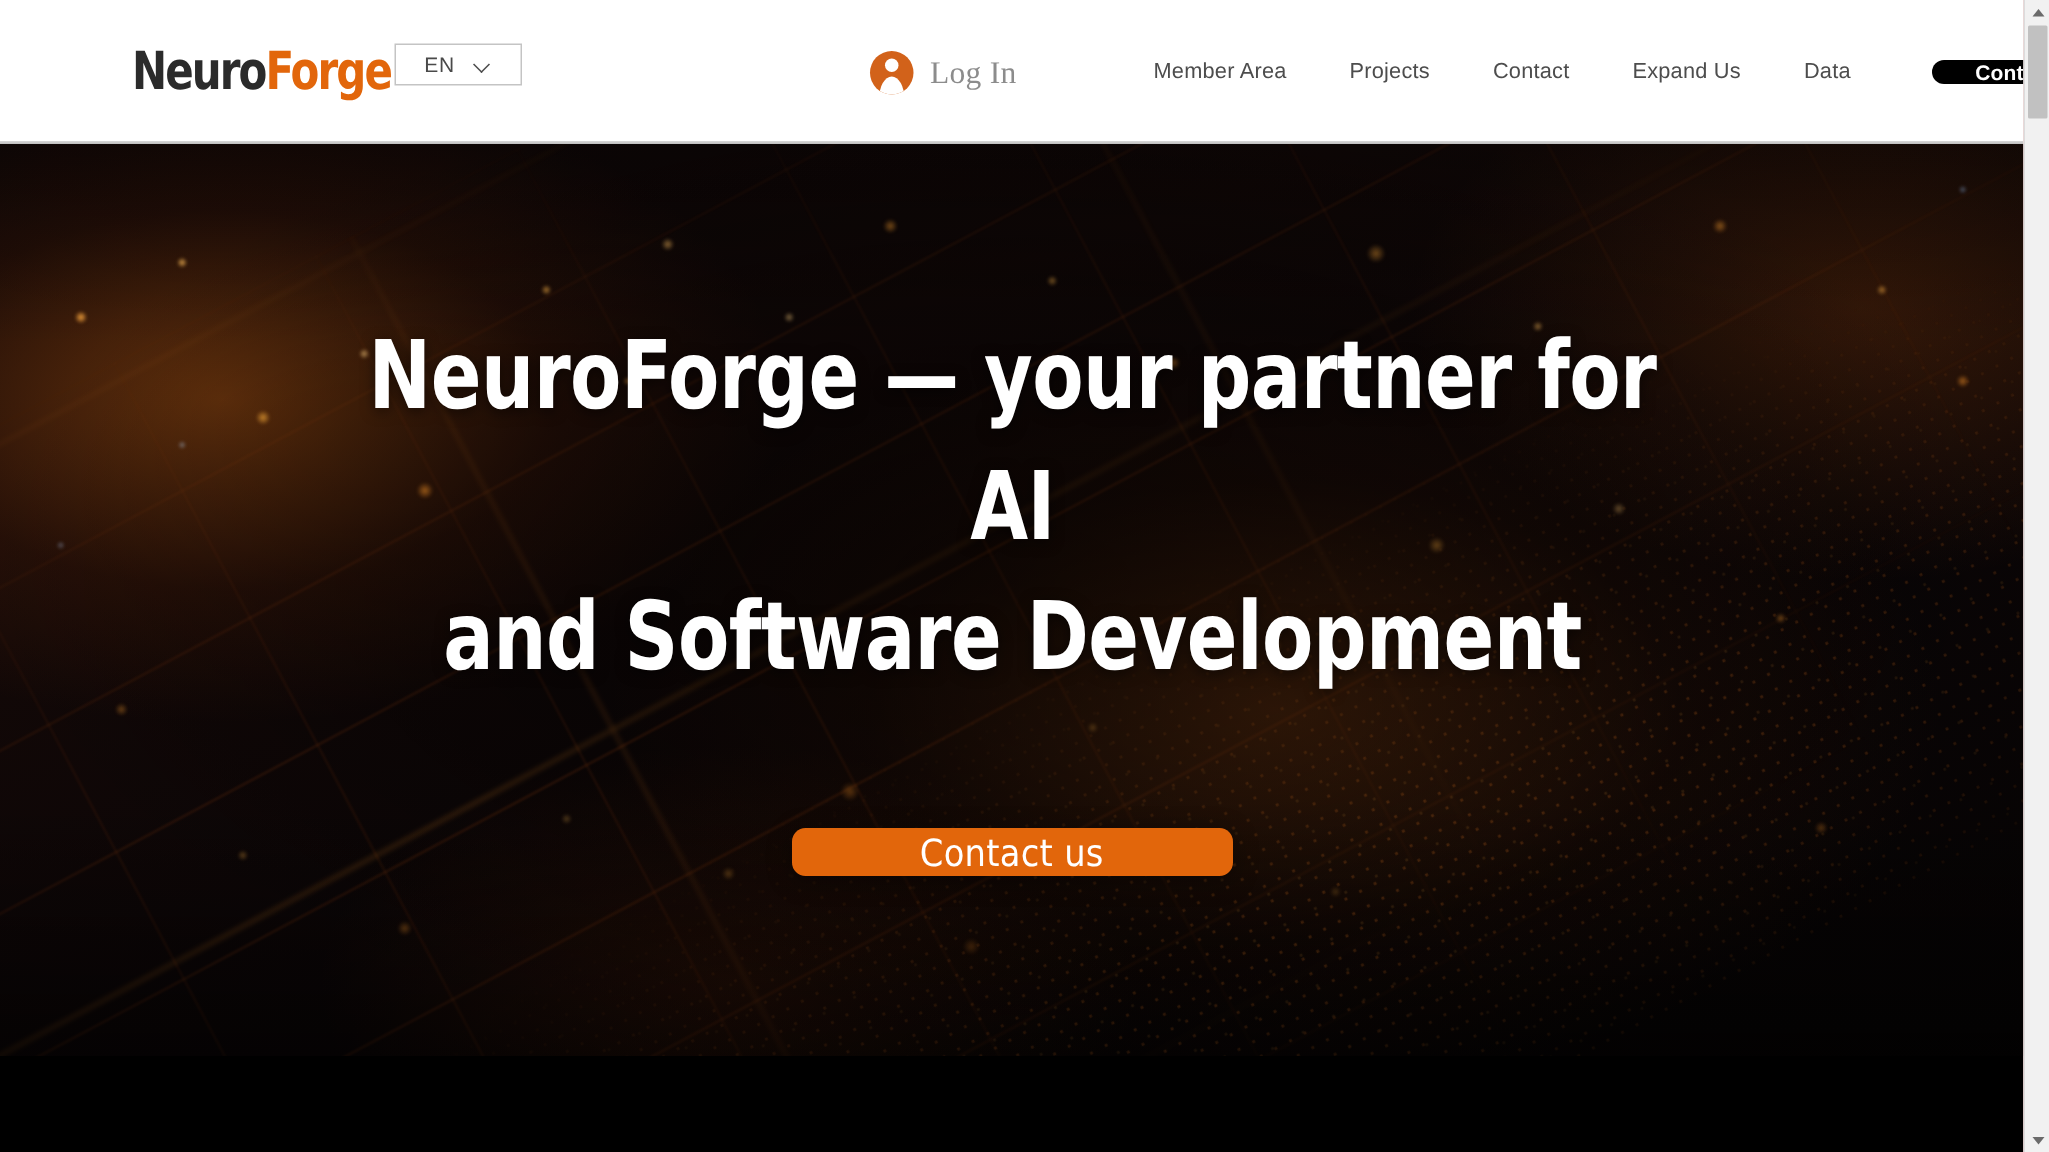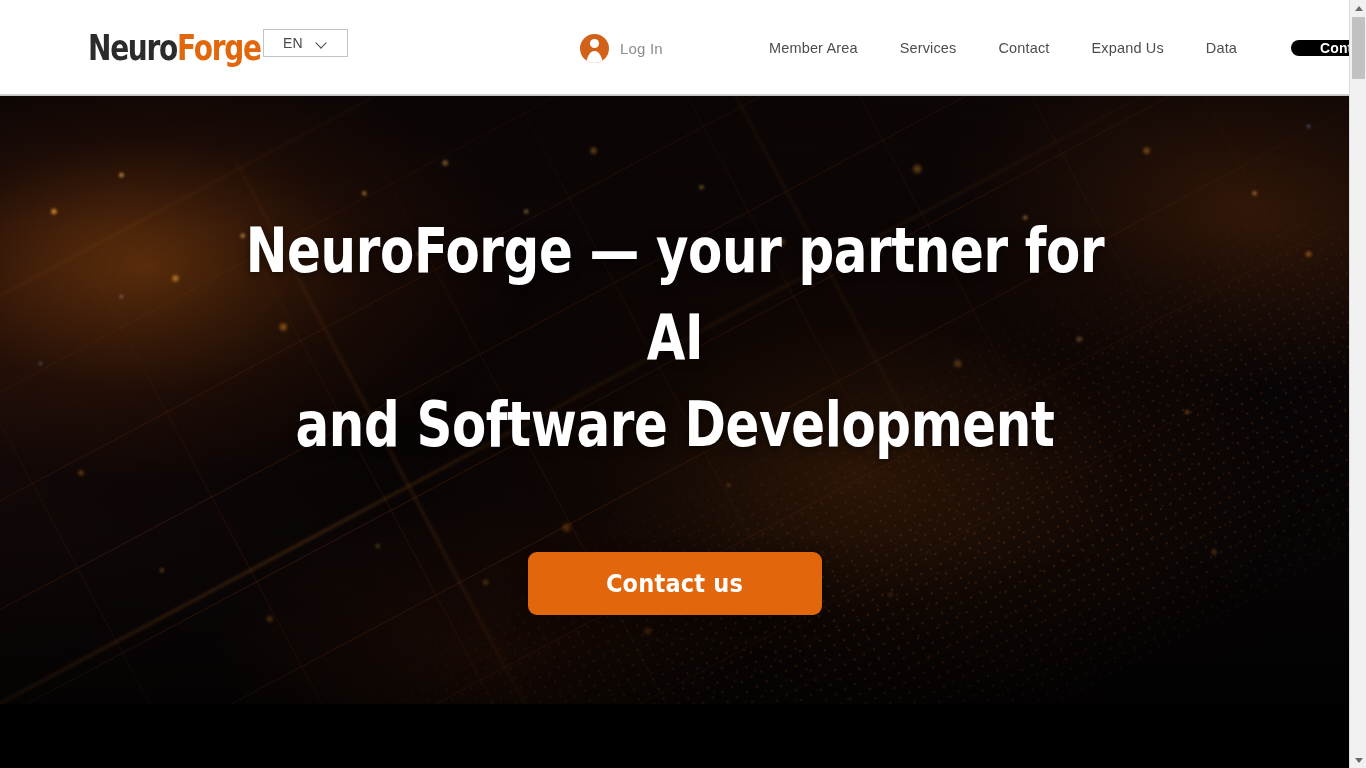--- a/index.html
+++ b/index.html
@@ -119,23 +119,24 @@
   .avatar::after{
     content:"";
     position:absolute;
     left:50%; top:17px;
     width:17px; height:15px;
     margin-left:-8.5px;
     border-radius:50% 50% 0 0 / 100% 100% 0 0;
     background:#ffffff;
   }
   .login-text {
-    font-size:15px;
+    font-size:21px;
     color:#8c8c8c;
     letter-spacing:.2px;
+    font-family:Liberation Serif, serif;
   }
 
   .nav {
     position:absolute;
     left:756px; top:0;
     height:96px;
     display:flex;
     align-items:center;
     gap:16px;
   }
@@ -317,23 +318,23 @@
     font-family:"Liberation Sans", sans-serif;
     text-shadow:0 1px 7px rgba(0,0,0,.6);
   }
   .cta-btn {
     margin-top:54px;
     background:#e2660b;
     color:#ffffff;
     border:none;
     border-radius:9px;
     width:294px;
-    height:63px;
+    height:32px;
     font-family:"DejaVu Sans Condensed","DejaVu Sans", sans-serif;
-    font-weight:bold;
+    font-weight:normal;
     font-size:25px;
     letter-spacing:.2px;
     cursor:pointer;
     box-shadow:0 3px 16px rgba(0,0,0,.35);
   }
 
   
   .below-fold {
     width:1349px;
     height:64px;
@@ -399,21 +400,21 @@
         <span class="chev"></span>
       </div>
 
       <div class="login-block">
         <span class="avatar"></span>
         <span class="login-text">Log In</span>
       </div>
 
       <nav class="nav">
         <a class="nav-item">Member Area</a>
-        <a class="nav-item">Services</a>
+        <a class="nav-item">Projects</a>
         <a class="nav-item">Contact</a>
         <a class="nav-item">Expand Us</a>
         <a class="nav-item">Data</a>
         <button class="contact-btn">Contact</button>
       </nav>
 
     </header>
 
     <section class="hero">
       <div class="bg-base"></div>

